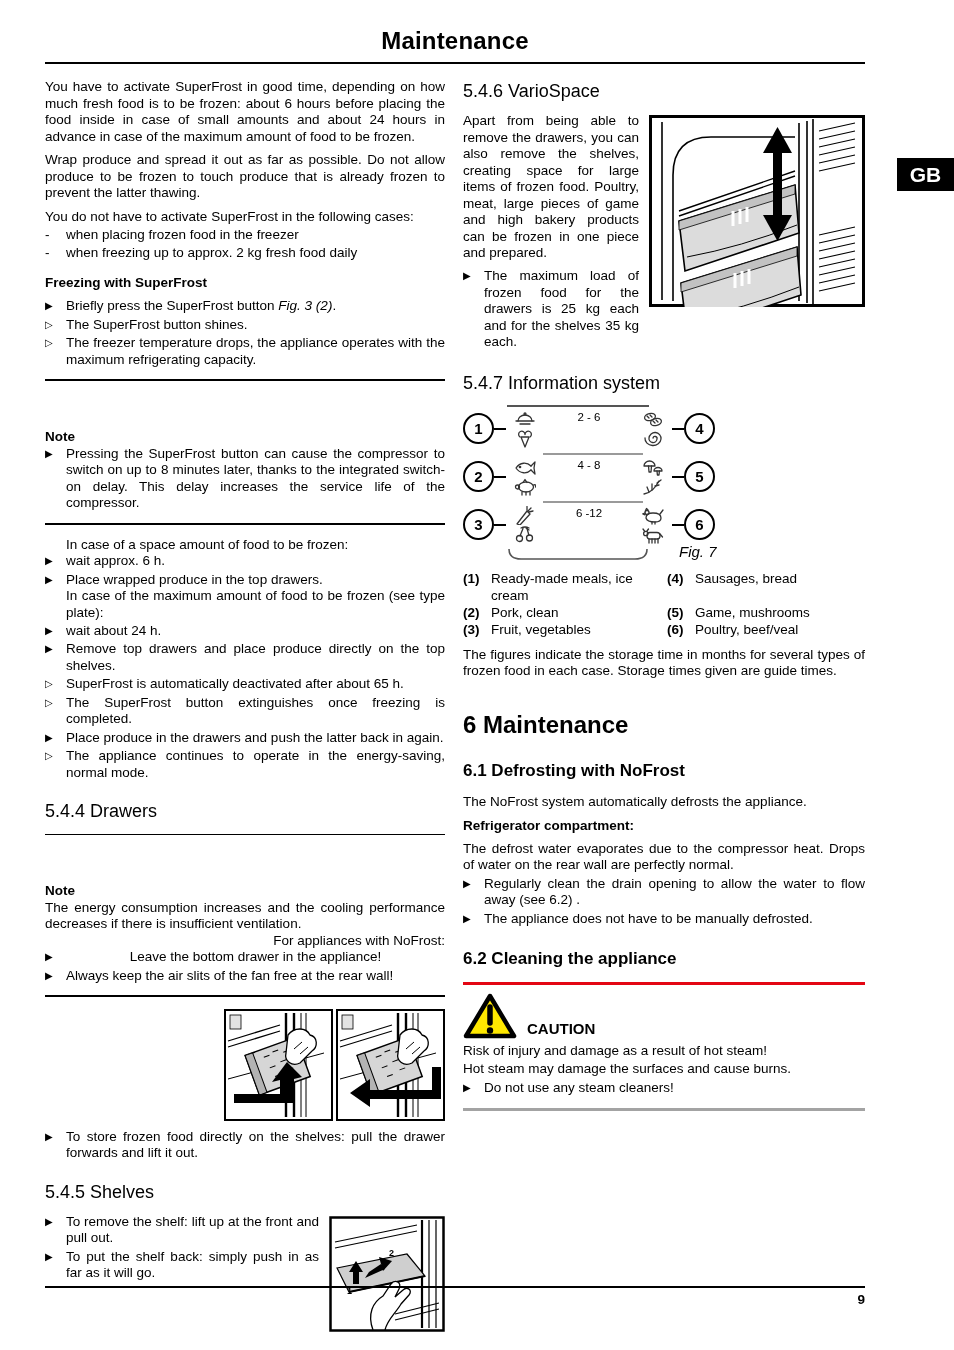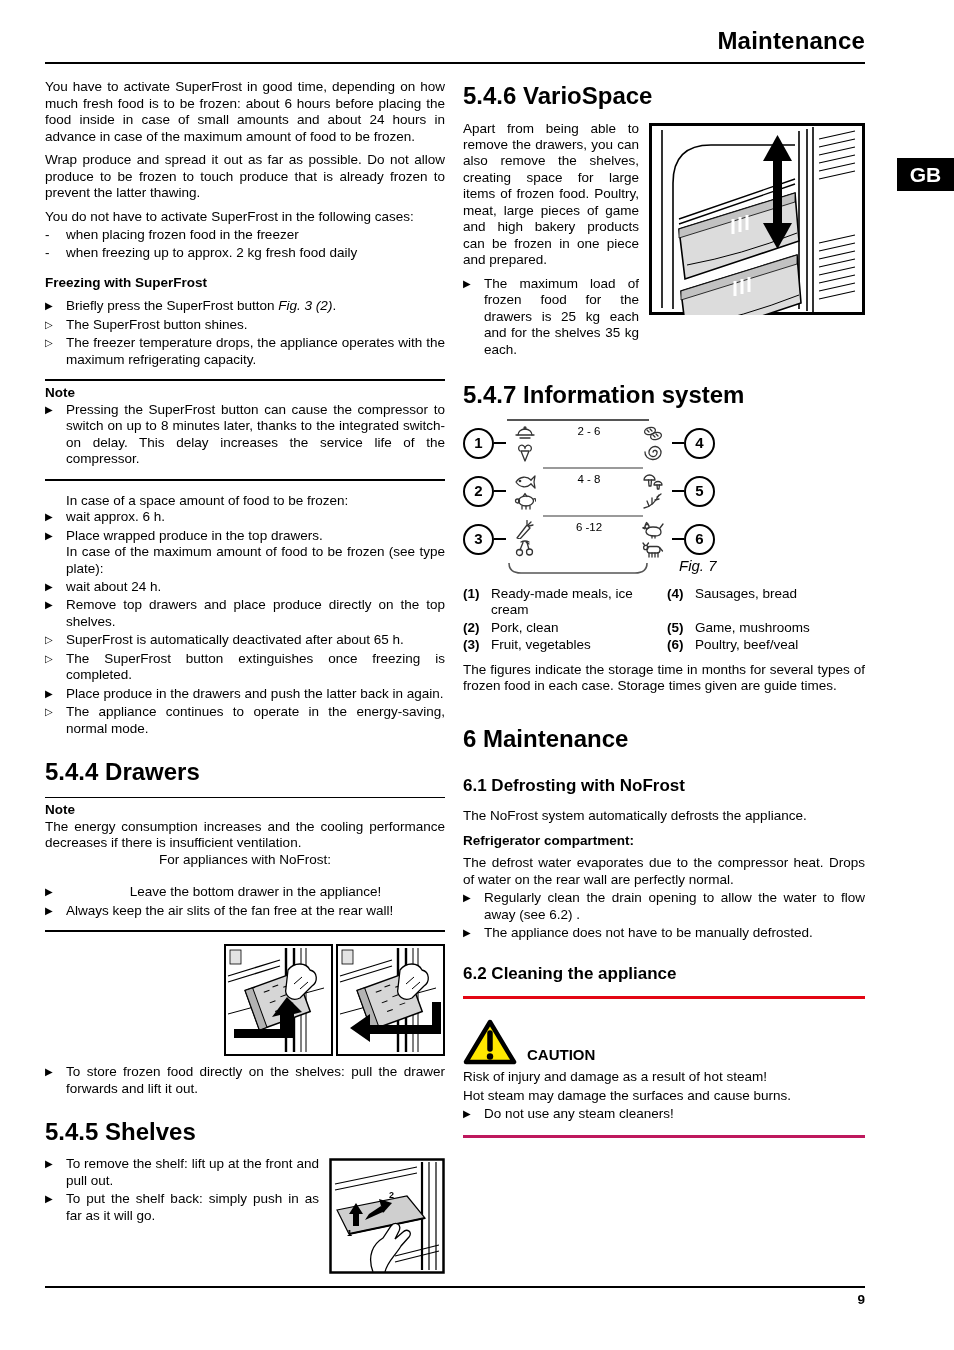--- a/index.html
+++ b/index.html
@@ -1,42 +1,42 @@
 <!DOCTYPE html>
 <html><head>
 <meta charset="utf-8">
 <style>
   html,body{margin:0;padding:0;background:#888;}
   .page{position:relative;width:954px;height:1350px;background:#fff;
         font-family:"Liberation Sans",sans-serif;color:#000;overflow:hidden;
         font-size:13.5px;line-height:1.22;}
   .content{position:absolute;left:45px;top:26px;width:820px;}
   
-  .hdr-title{font-size:24px;font-weight:bold;text-align:right;letter-spacing:.2px;}
+  .hdr-title{font-size:24px;font-weight:bold;text-align:center;letter-spacing:.2px;}
   .hdr-rule{border-bottom:2.5px solid #000;margin-top:7px;}
   
   .gb{position:absolute;right:0;top:158px;width:57px;height:33px;background:#000;color:#fff;
       display:flex;align-items:center;justify-content:center;font-size:21px;font-weight:bold;}
   
   .cols{display:flex;gap:18px;margin-top:15px;}
   .col-l{width:400px;}
   .col-r{width:402px;}
   p{margin:0 0 7px;text-align:justify;}
   .tight{margin-bottom:2px;}
   .subhead{font-weight:bold;margin:13px 0 7px;}
   .boldlabel{font-weight:bold;margin:8px 0 6px;text-align:left;}
-  .h3{font-size:24px;font-weight:bold;margin:20px 0 10px;}
+  .h3{font-size:18px;font-weight:normal;margin:20px 0 10px;}
   .h2{font-size:17px;font-weight:bold;margin:22px 0 12px;}
   .h1{font-size:24px;font-weight:bold;margin:30px 0 6px;}
   .li{display:flex;margin:0 0 2px;}
   .li .mk{width:21px;flex:none;font-size:10px;padding-top:2px;}
   .li .tx{flex:1;text-align:justify;}
   .indent{margin-left:21px;text-align:justify;}
   .note{border-top:2px solid #000;border-bottom:2.5px solid #000;padding:4px 0 9px;margin:11px 0 12px;}
-  .note .nlabel{font-weight:bold;}
+  .note .nlabel{font-weight:bold;margin-top:44px;}
   .it{font-style:italic;}
   
   .fig-drawers{display:block;margin:8px 0 8px auto;}
   .sec-545{overflow:hidden;}
   .fig-shelf{float:right;margin:2px 0 6px 10px;}
   .fig-vario{float:right;margin:2px 0 6px 10px;}
   .clear{clear:both;}
   
   .f7{position:relative;width:252px;margin:4px 0 0;}
   .f7row{display:flex;align-items:center;height:48px;position:relative;}
@@ -47,21 +47,21 @@
   .range{flex:1;text-align:center;font-size:11.5px;align-self:flex-start;padding-top:5px;}
   .f7line{position:absolute;height:2px;background:#555;left:44px;width:142px;top:0;}
   .f7sep{position:absolute;height:2px;background:#9a9a9a;left:80px;width:100px;}
   .f7brace{position:absolute;left:44px;top:143px;}
   .figcap{font-style:italic;font-size:15px;margin:-6px 0 6px 216px;}
   .legend{display:grid;grid-template-columns:198px 1fr;column-gap:6px;row-gap:1px;margin:10px 0 8px;}
   .litem{display:flex;}
   .lno{font-weight:bold;width:28px;flex:none;}
   .llab{flex:1;}
   
-  .caution{border-top:3px solid #e30613;border-bottom:3px solid #be185d;padding:19px 0 10px;}
+  .caution{border-top:3px solid #e30613;border-bottom:3px solid #a3a3a3;padding:7px 0 10px;}
   .chead{display:flex;align-items:flex-end;gap:10px;margin-bottom:3px;}
   .clabel{font-weight:bold;font-size:15px;padding-bottom:2px;}
   .caution p{margin:0 0 2px;text-align:left;}
   
   .foot-rule{position:absolute;left:45px;top:1286px;width:820px;border-bottom:2.5px solid #000;}
   .foot-num{position:absolute;left:45px;top:1292px;width:820px;text-align:right;font-weight:bold;}
   svg .ln{stroke:#000;fill:none;}
   .ficon{display:block;}
 </style>
 </head>
@@ -145,21 +145,21 @@
         <div class="li">
           <span class="mk">▷</span>
           <span class="tx">The appliance continues to operate in the energy-saving, normal mode.</span>
         </div>
 
         <div class="h3">5.4.4 Drawers</div>
 
         <div class="note" style="border-top-width:1.5px;">
           <div class="nlabel">Note</div>
           <p style="margin-bottom:0;">The energy consumption increases and the cooling performance decreases if there is insufficient ventilation.</p>
-          <p style="margin-bottom:16px;text-align:center;">For appliances with NoFrost:</p>
+          <p style="margin-bottom:0;text-align:right;">For appliances with NoFrost:</p>
           <div class="li">
             <span class="mk">▶</span>
             <span class="tx" style="text-align:center;">Leave the bottom drawer in the appliance!</span>
           </div>
           <div class="li">
             <span class="mk">▶</span>
             <span class="tx" style="text-align:left;">Always keep the air slits of the fan free at the rear wall!</span>
           </div>
         </div>
 

